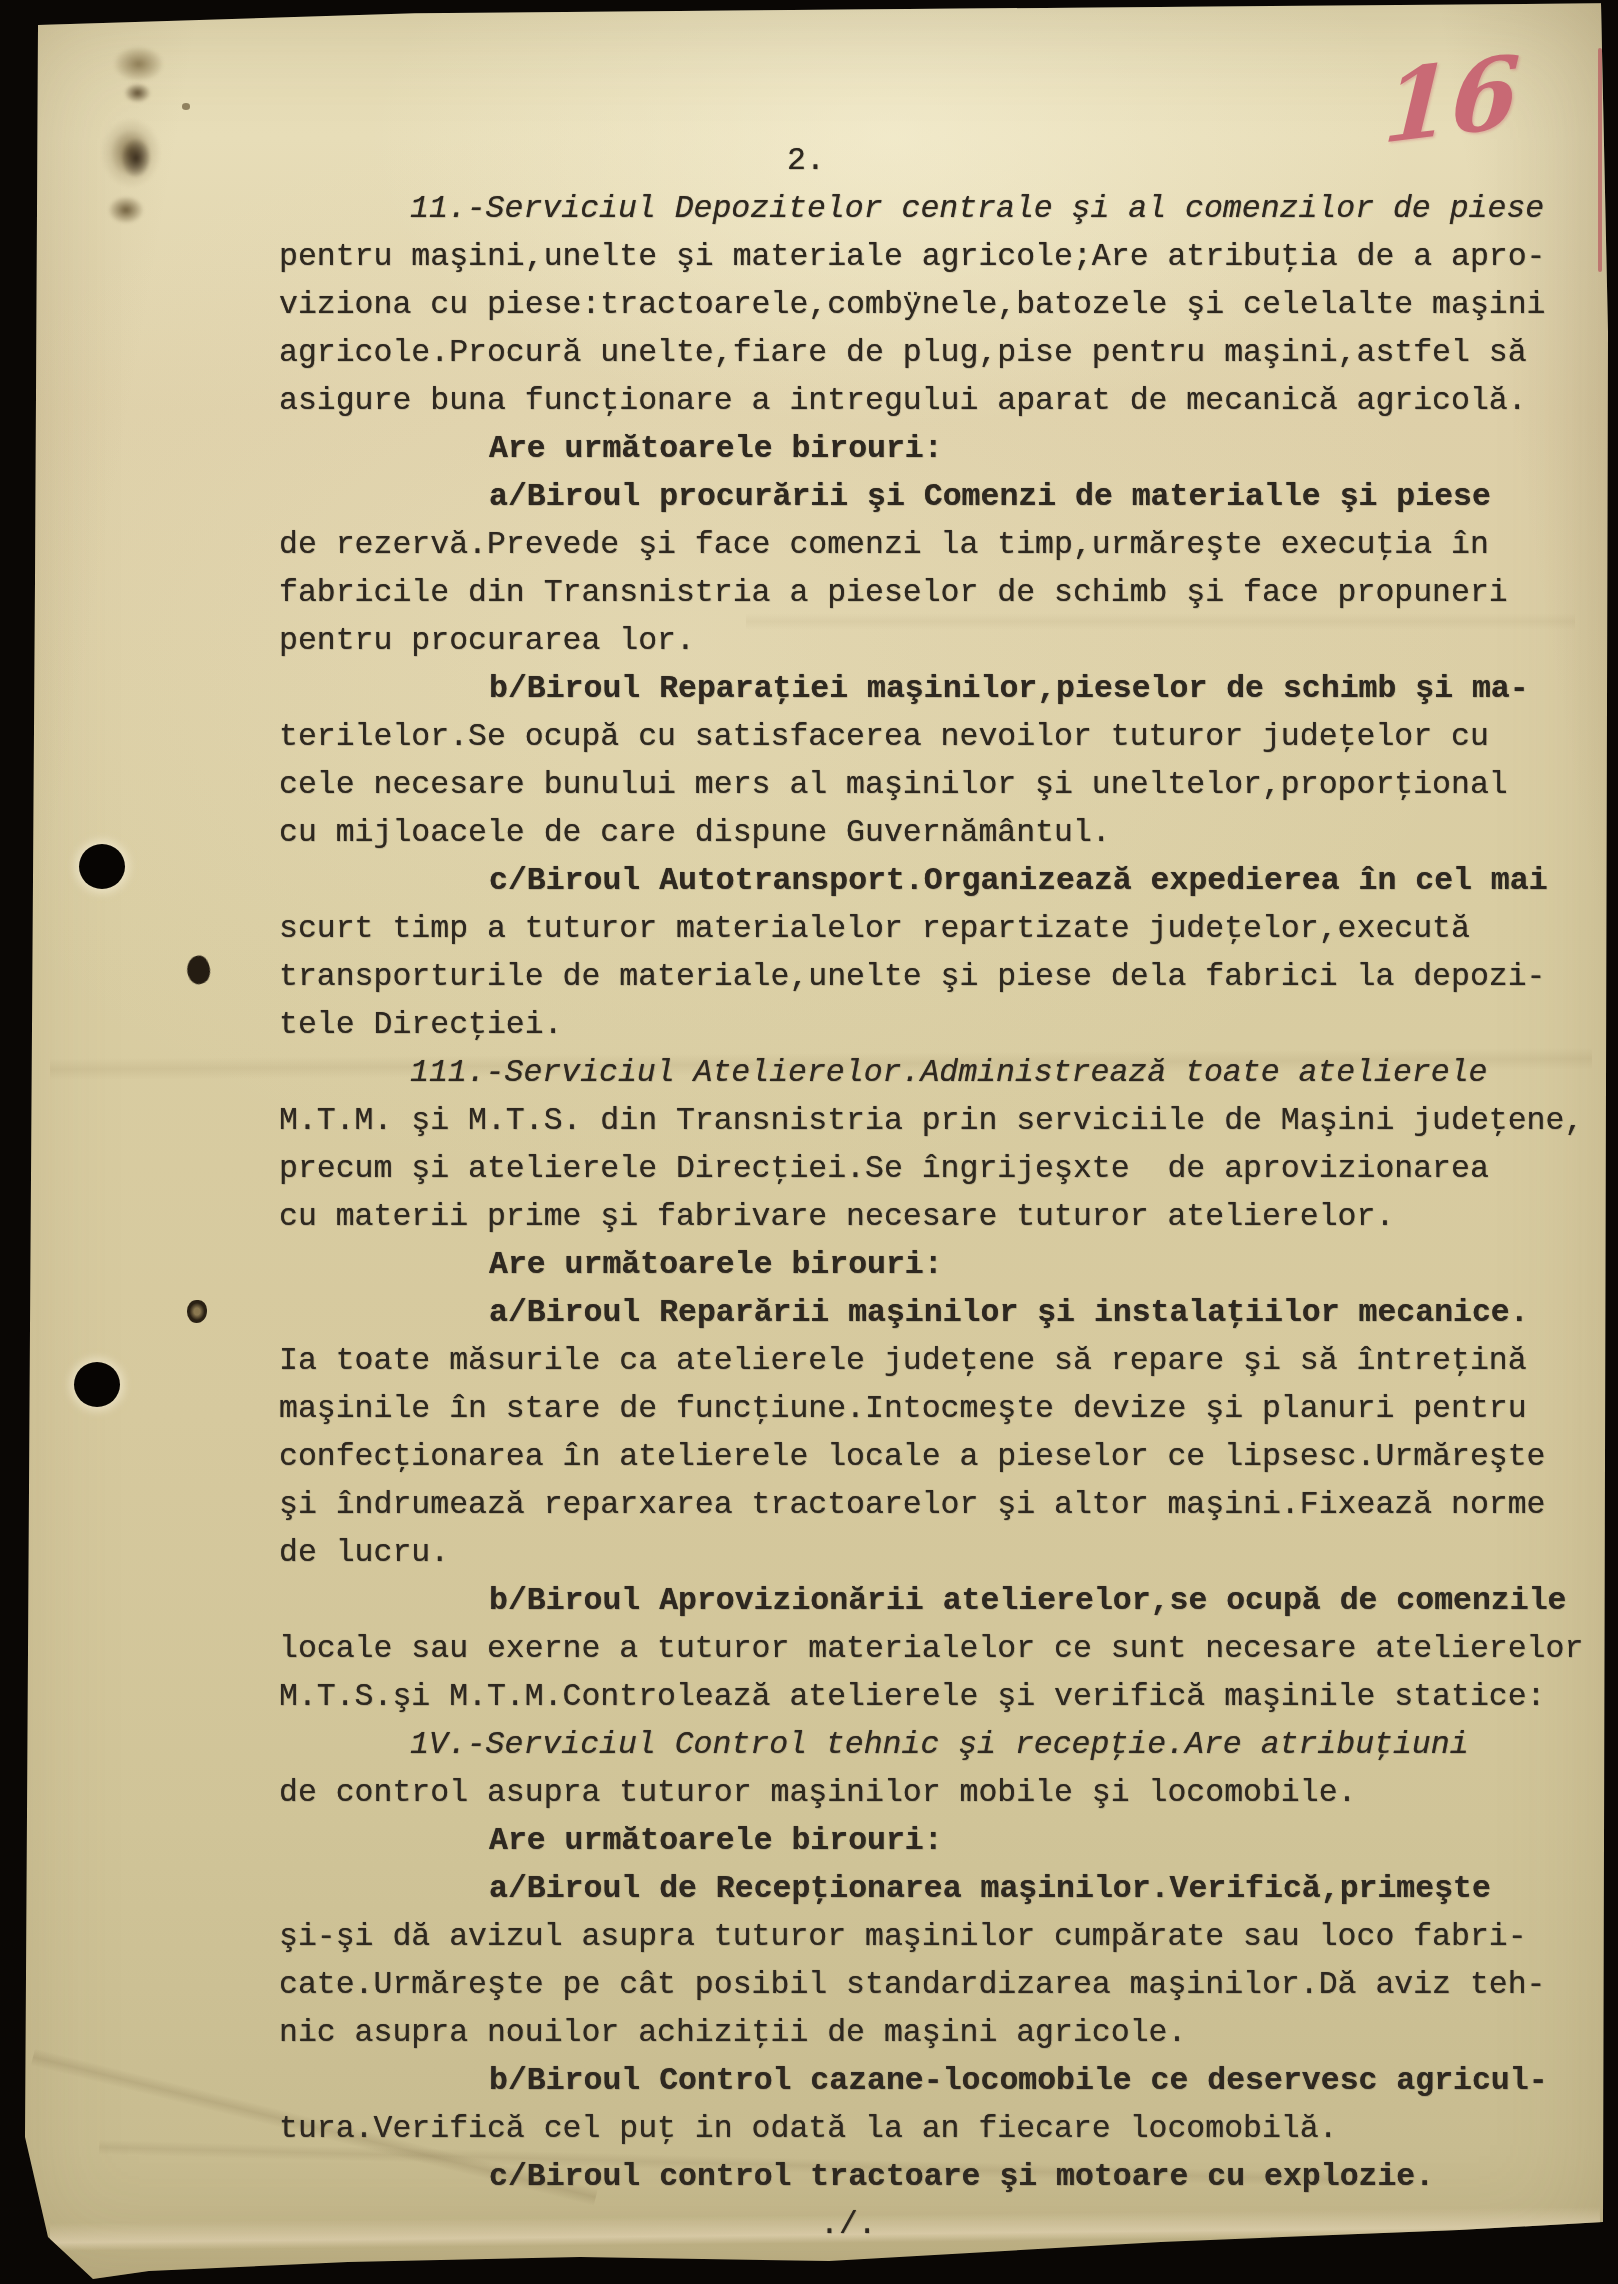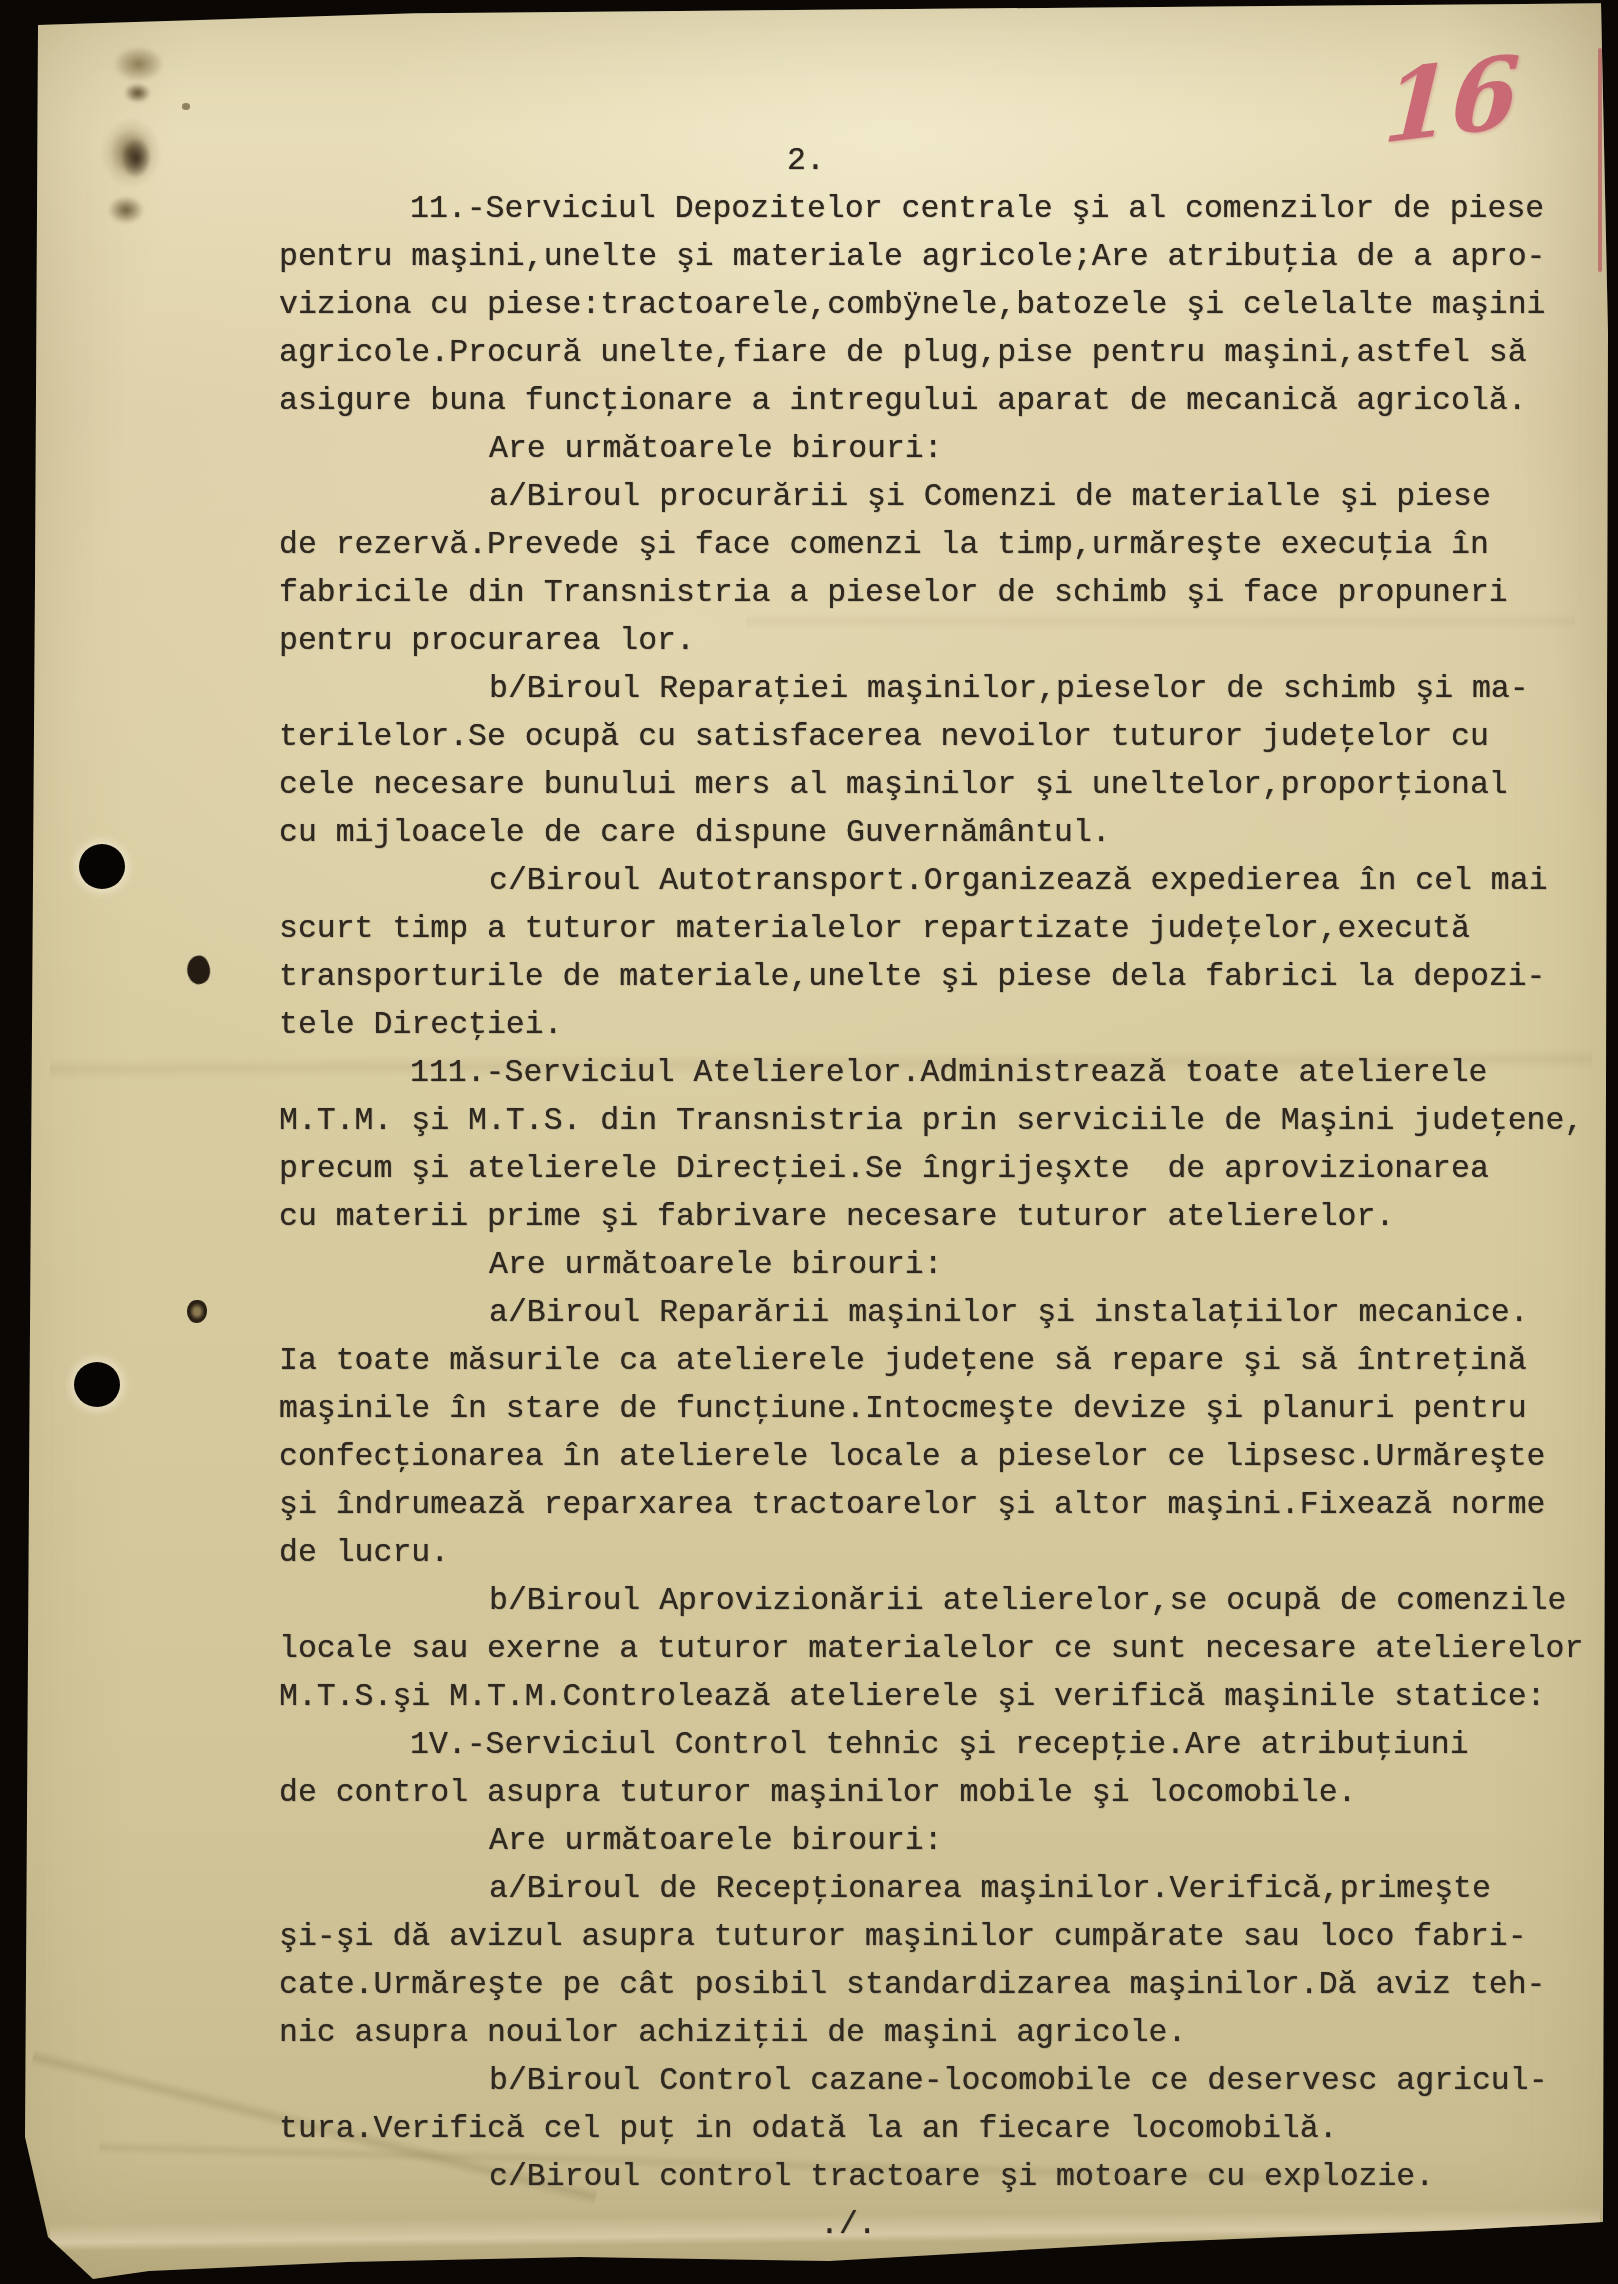--- a/index.html
+++ b/index.html
@@ -55,22 +55,22 @@
   
   .textblock{
     position:absolute;left:279px;top:137px;width:1326px;
     font-family:"Liberation Mono","DejaVu Sans Mono",monospace;
     font-size:31.5px;line-height:48px;color:#2e2820;
     white-space:pre;letter-spacing:0;
     text-shadow:0 0 0.8px rgba(46,40,32,.75), 0.8px 0.8px 0 rgba(46,40,32,.12);
   }
   .tline{height:48px;}
   .ind-bd{padding-left:0;}
-  .ind-rm{padding-left:131px;}
-  .ind-it{padding-left:210px;}
+  .ind-rm{padding-left:131px;font-style:italic;}
+  .ind-it{padding-left:210px;font-weight:bold;}
   .ind-pg{padding-left:508px;}
   .ind-end{padding-left:541px;}
 
   
   .folio{
     position:absolute;left:1383px;top:40px;width:166px;height:124px;
     font-family:"DejaVu Serif",serif;font-style:italic;font-weight:bold;
     font-size:98px;color:#c5576b;opacity:.85;
     transform:rotate(-7deg) skewX(-10deg);
     text-shadow:1.7px 1.7px 2.5px rgba(197,87,107,.35);

